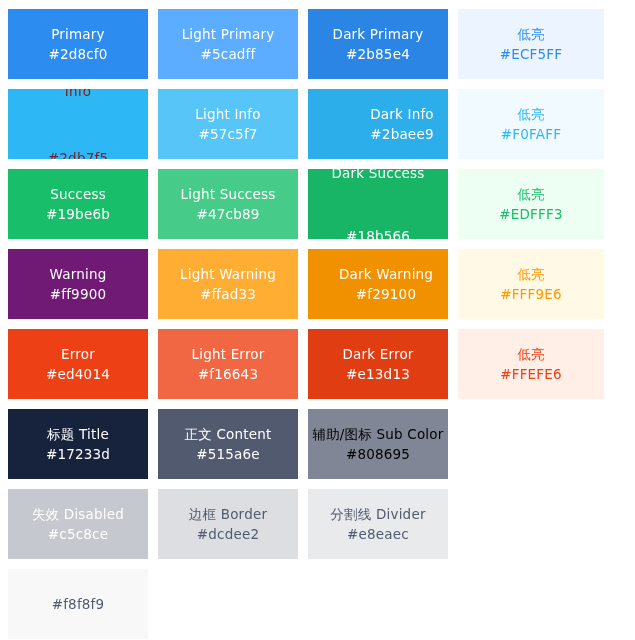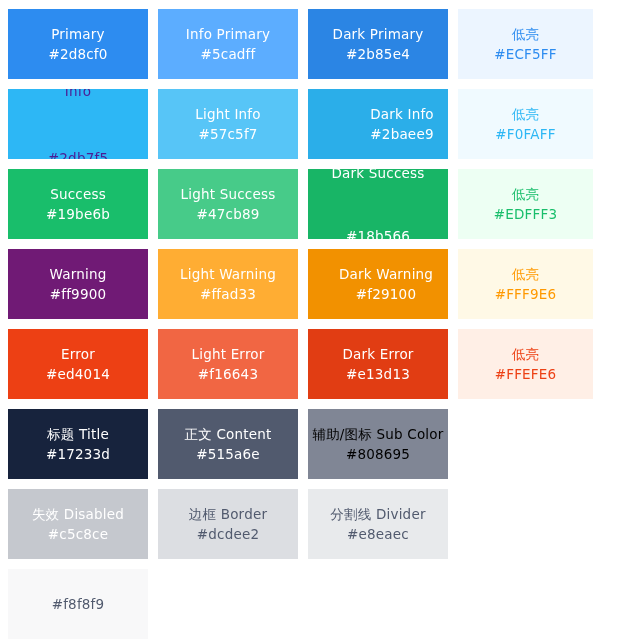--- a/index.html
+++ b/index.html
@@ -27,47 +27,47 @@
     align-items: center;
     justify-content: center;
     text-align: center;
     font-size: 13.5px;
     font-weight: 500;
     line-height: 20px;
     letter-spacing: 0.2px;
     white-space: nowrap;
     overflow: hidden;
   }
-  .tile.last-col { width: 135px; }
+  .tile.last-col { width: 146px; }
   .tile span { display: block; }
 </style>
 </head>
 <body>
 
 <main class="palette">
     <div class="prow">
       <div class="tile" style="background: rgb(45, 140, 240); color: rgb(255, 255, 255);">
         <span>Primary</span>
         <span>#2d8cf0</span>
       </div>
       <div class="tile" style="background: rgb(92, 173, 255); color: rgb(255, 255, 255);">
-        <span>Info Primary</span>
+        <span>Light Primary</span>
         <span>#5cadff</span>
       </div>
       <div class="tile" style="background: rgb(43, 133, 228); color: rgb(255, 255, 255);">
         <span>Dark Primary</span>
         <span>#2b85e4</span>
       </div>
       <div class="tile last-col" style="background: rgb(236, 245, 255); color: rgb(45, 140, 240);">
         <span>低亮</span>
         <span>#ECF5FF</span>
       </div>
     </div>
     <div class="prow">
-      <div class="tile" style="background: rgb(45, 183, 245); color: #4c1d95; gap: 47px;">
+      <div class="tile" style="background: rgb(45, 183, 245); color: #7f1d1d; gap: 47px;">
         <span>Info</span>
         <span>#2db7f5</span>
       </div>
       <div class="tile" style="background: rgb(87, 197, 247); color: rgb(255, 255, 255);">
         <span>Light Info</span>
         <span>#57c5f7</span>
       </div>
       <div class="tile" style="background: rgb(43, 174, 233); color: rgb(255, 255, 255); padding-left: 48px;">
         <span>Dark Info</span>
         <span>#2baee9</span>

